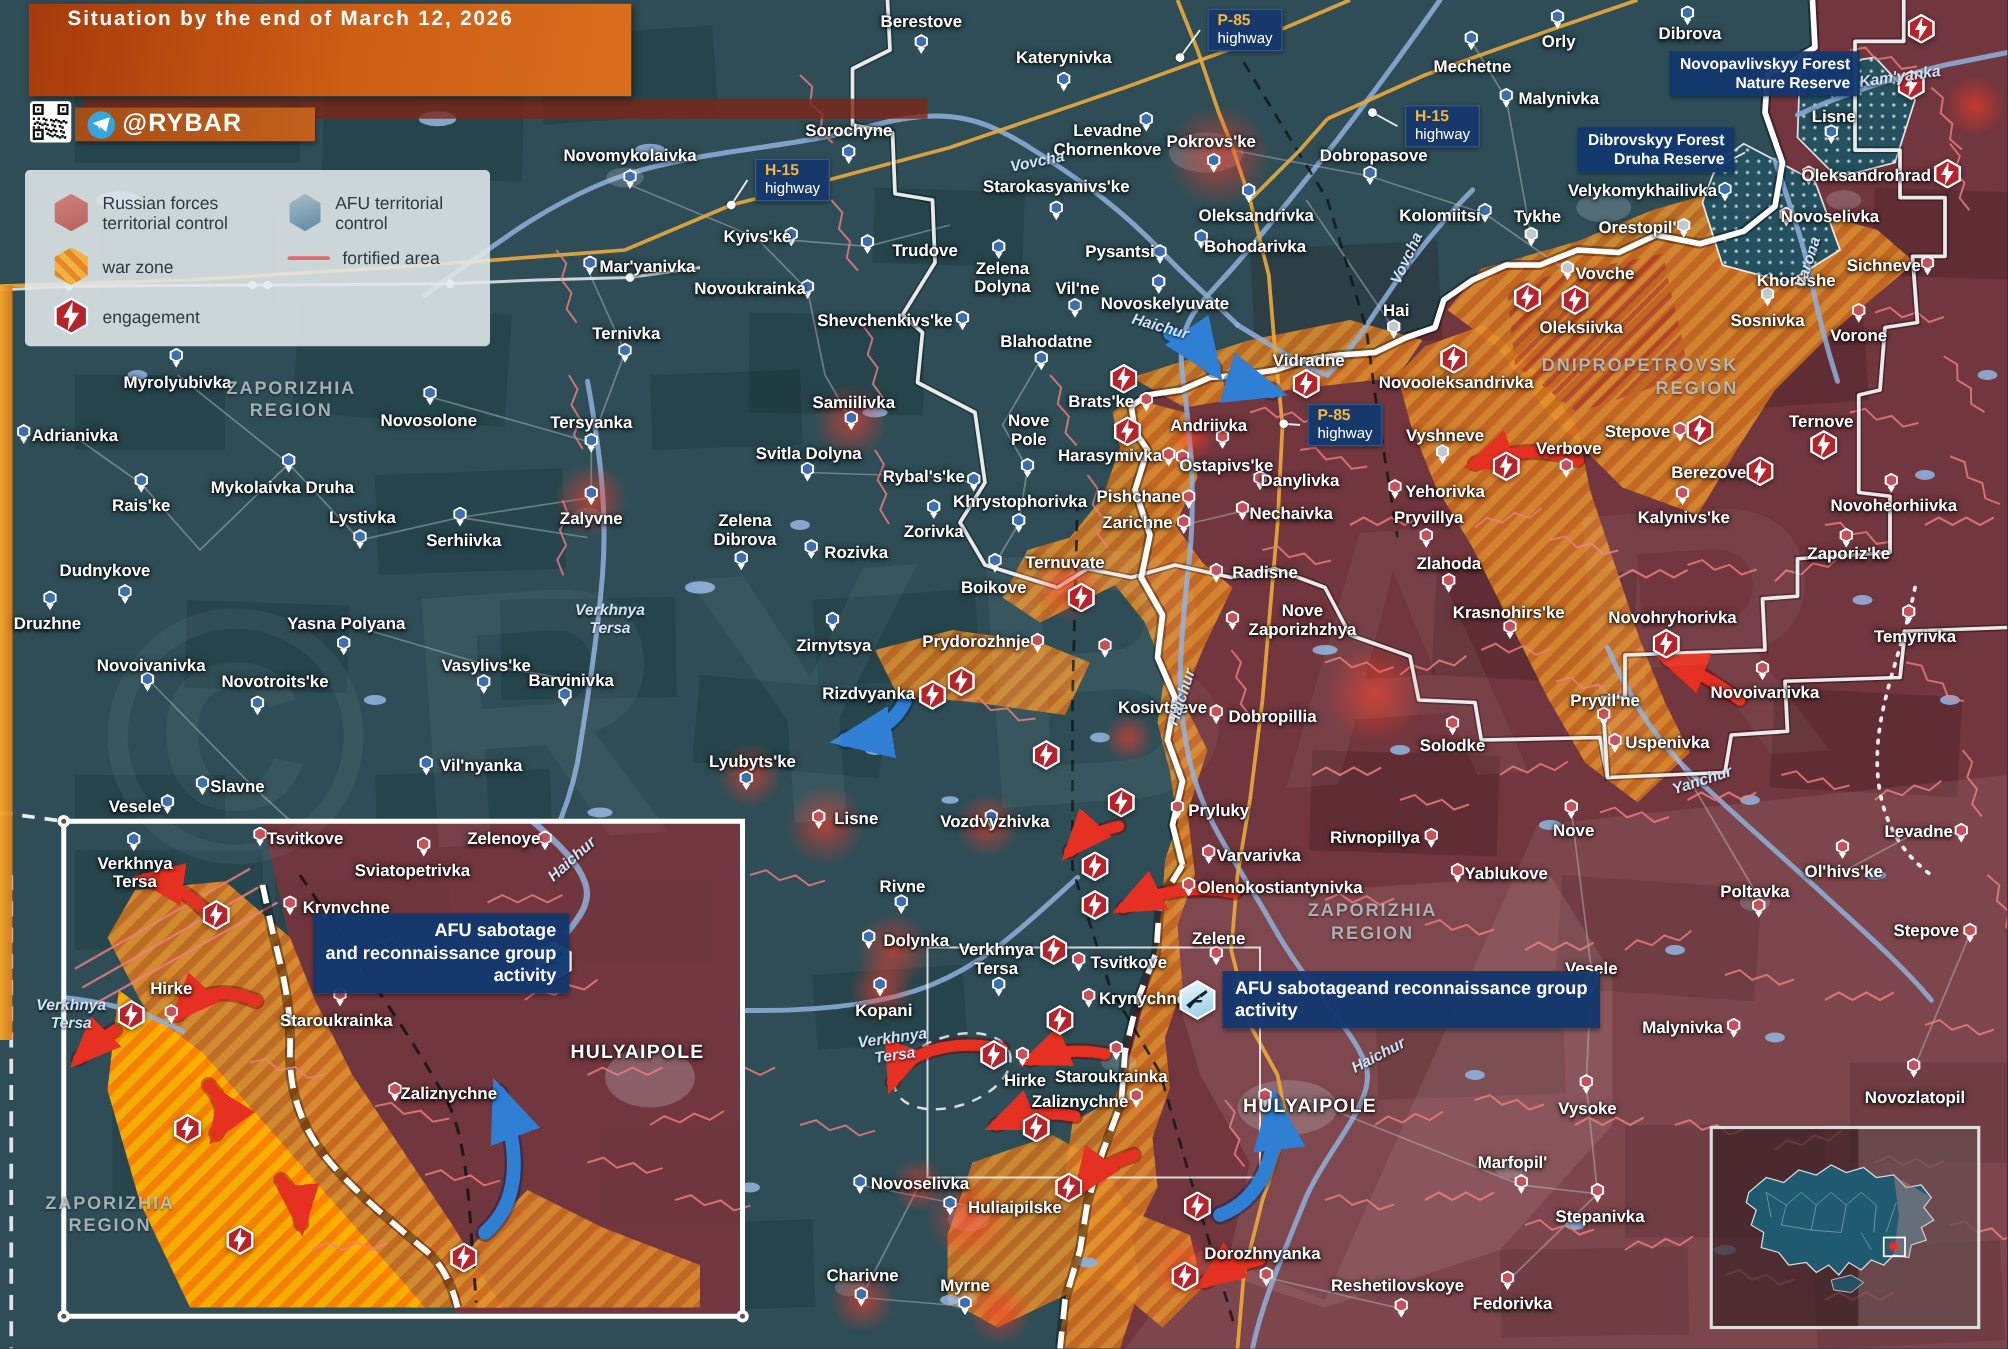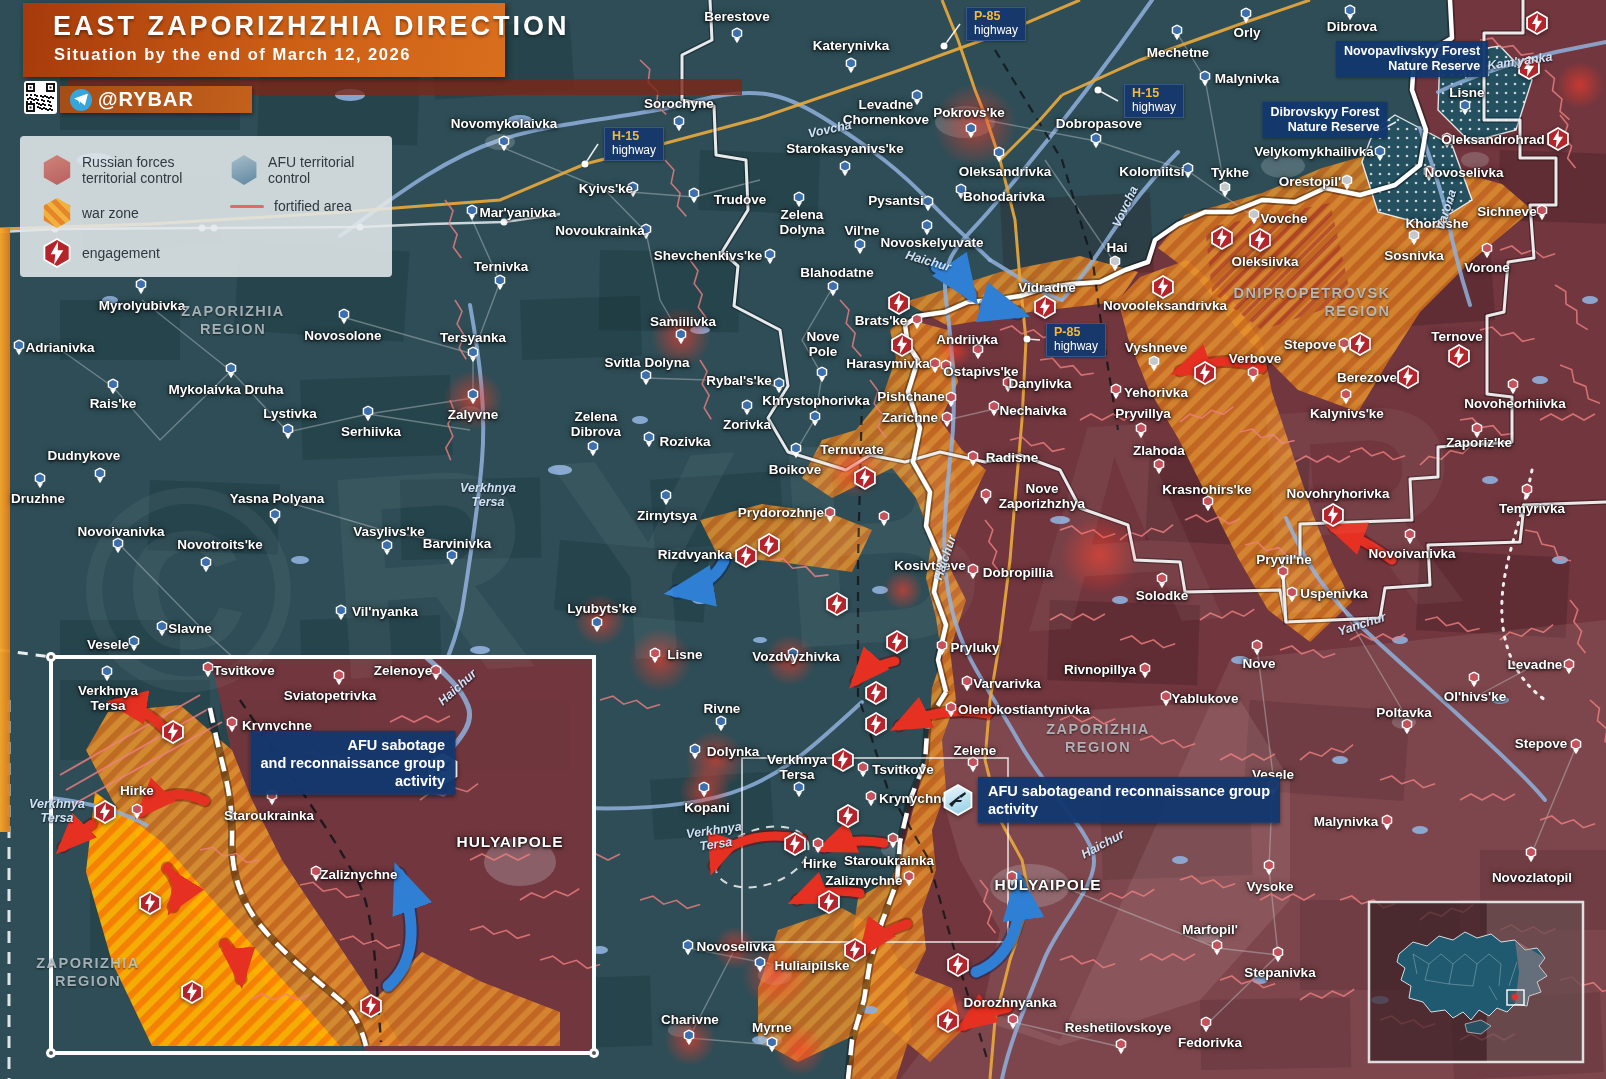--- a/index.html
+++ b/index.html
@@ -1708,30 +1708,29 @@
       </div>
       <div class="dot" style="left: 1098px; top: 90px;"></div>
       <div class="badge" style="left: 1046px; top: 340px;">
         <div class="code">P-85</div>
         <div class="hw">highway</div>
       </div>
       <div class="dot" style="left: 1027px; top: 339px;"></div>
       <div class="navybox" style="left: 1412px; top: 59px; transform: translate(-50%, -50%); text-align: right;">Novopavlivskyy Forest
 Nature Reserve</div>
       <div class="navybox" style="left: 1325px; top: 120px; transform: translate(-50%, -50%); text-align: right;">Dibrovskyy Forest
-Nature Reserve</div>
+Druha Reserve</div>
       <div class="callout" style="left: 978px; top: 800px; transform: translate(0px, -50%);">AFU sabotageand reconnaissance group
 activity</div>
       <div class="callout" style="left: 455px; top: 763px; transform: translate(-100%, -50%); text-align: right;">AFU sabotage
 and reconnaissance group
 activity</div>
     </div>
 
   <div id="title-box">
-    <h1>EAST ZAPORIZHZHIA DIRECTION</h1>
     <h2>Situation by the end of March 12, 2026</h2>
   </div>
   <div id="sub-bar"></div>
   <div id="qr">
     <svg id="qr-svg" width="29" height="29" viewBox="0 0 29 29">
         <rect x="0" y="0" width="9" height="9" fill="#111"></rect>
         <rect x="2" y="2" width="5" height="5" fill="#fff"></rect>
         <rect x="3.5" y="3.5" width="2" height="2" fill="#111"></rect>
         <rect x="20" y="0" width="9" height="9" fill="#111"></rect>
         <rect x="22" y="2" width="5" height="5" fill="#fff"></rect>

